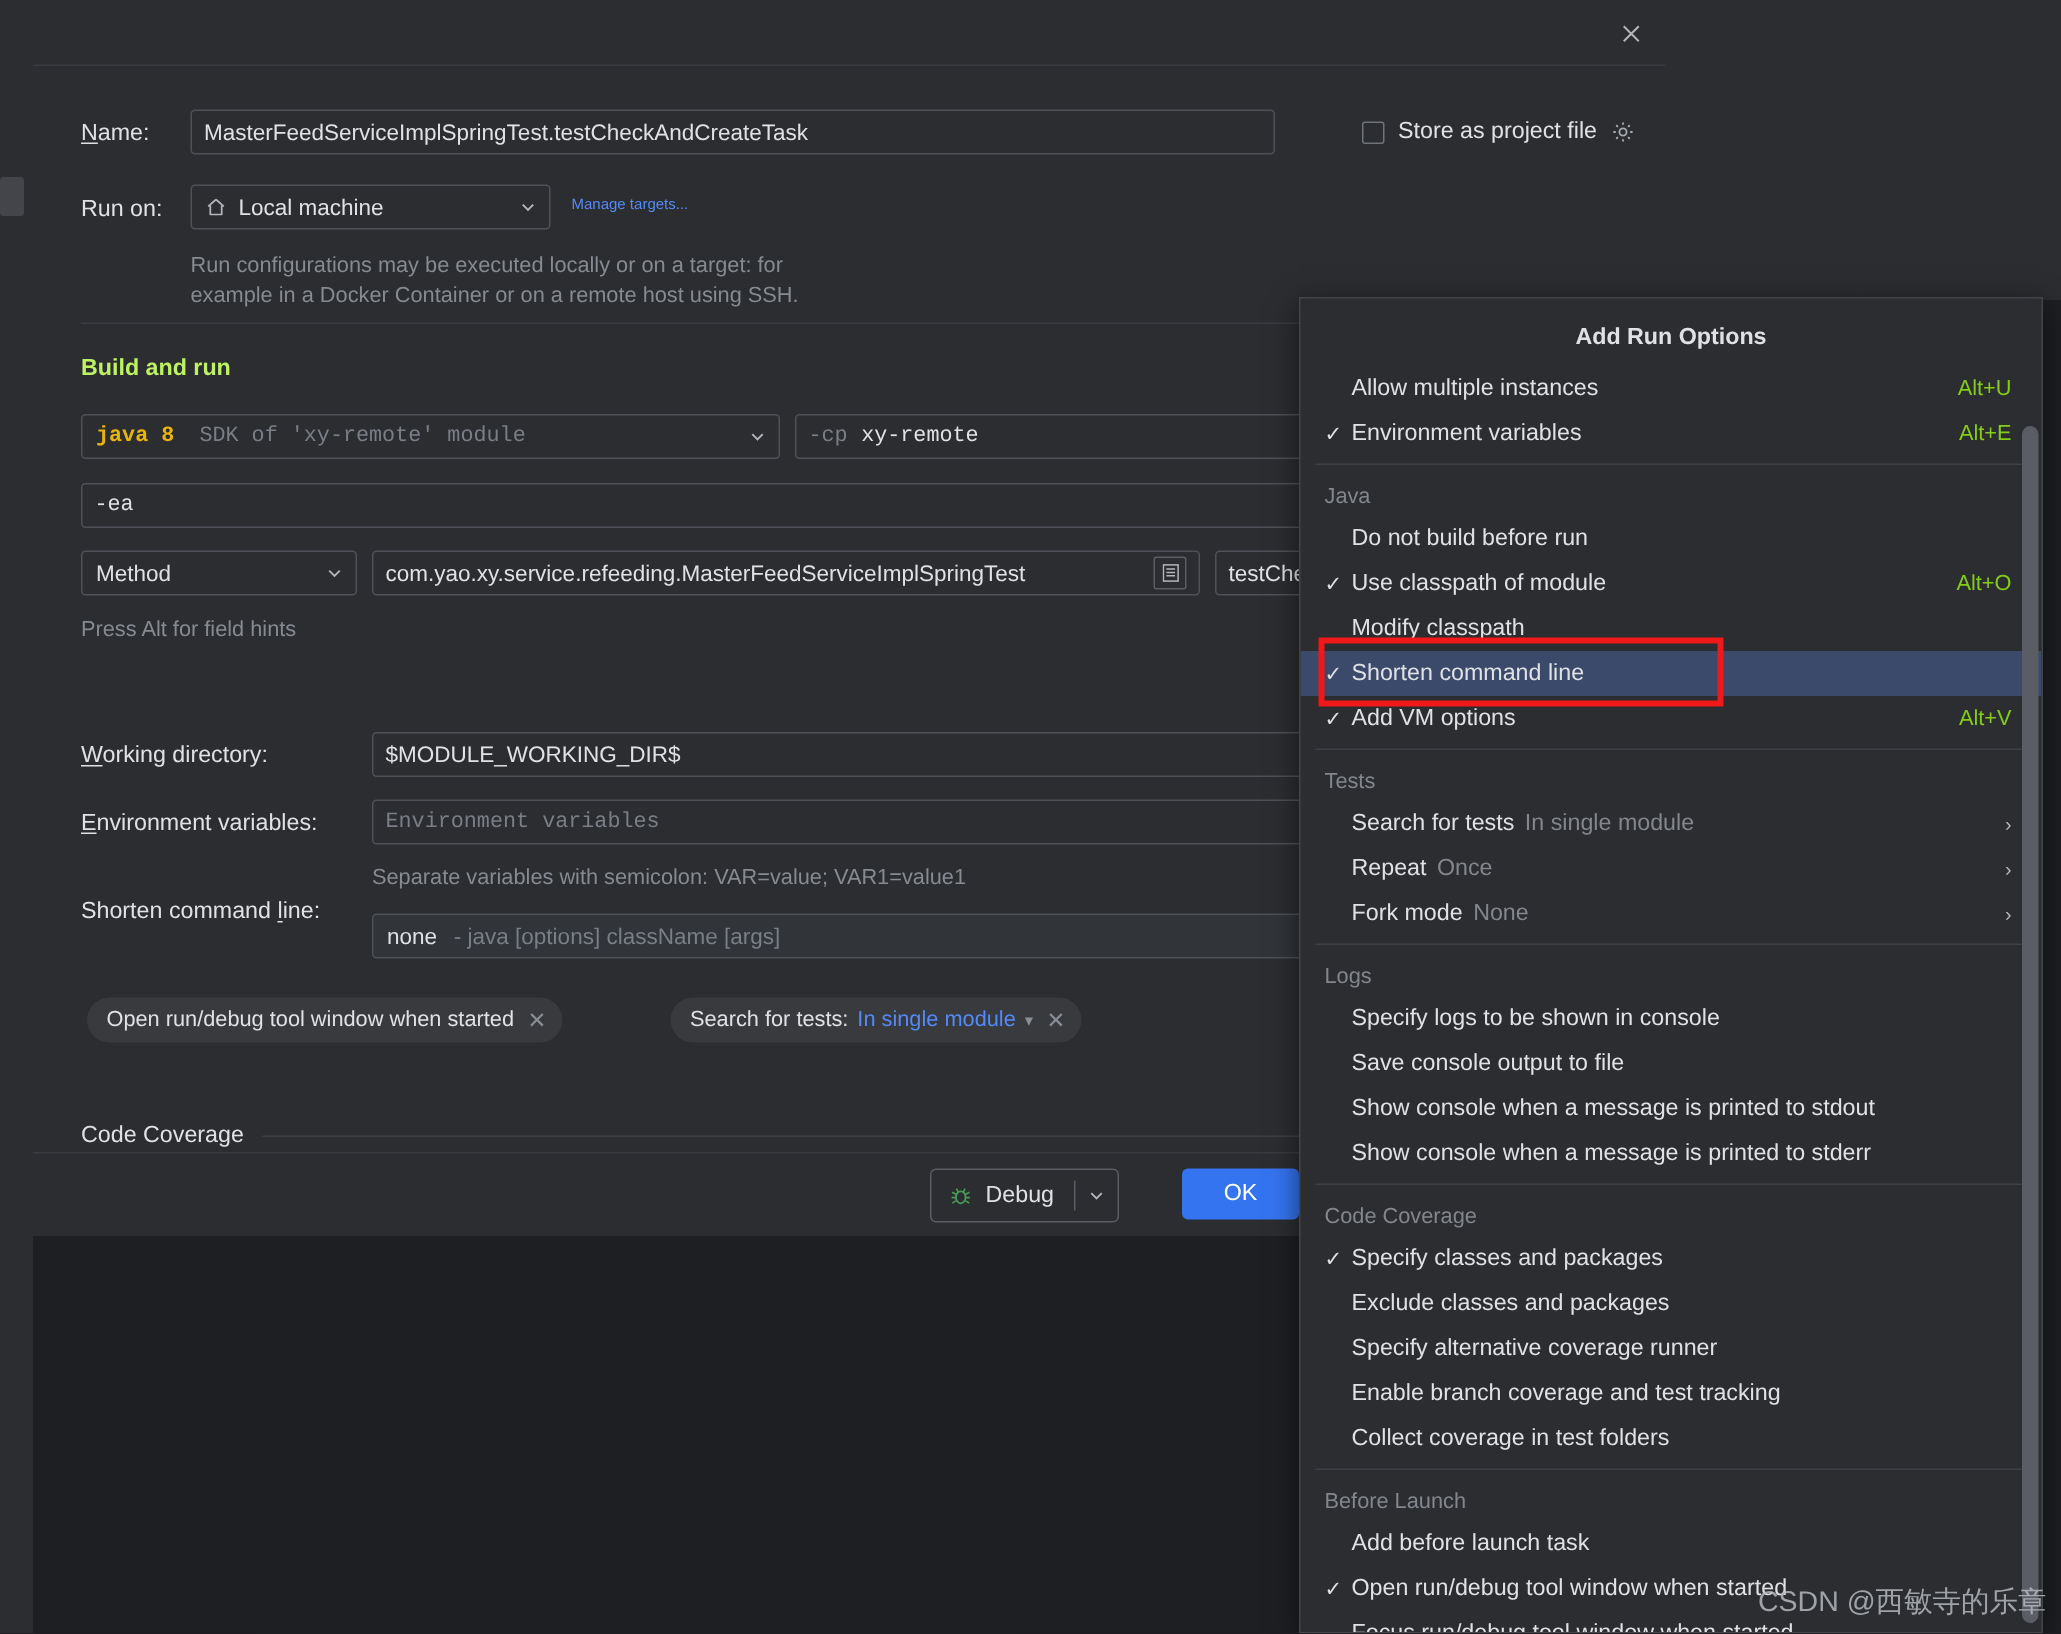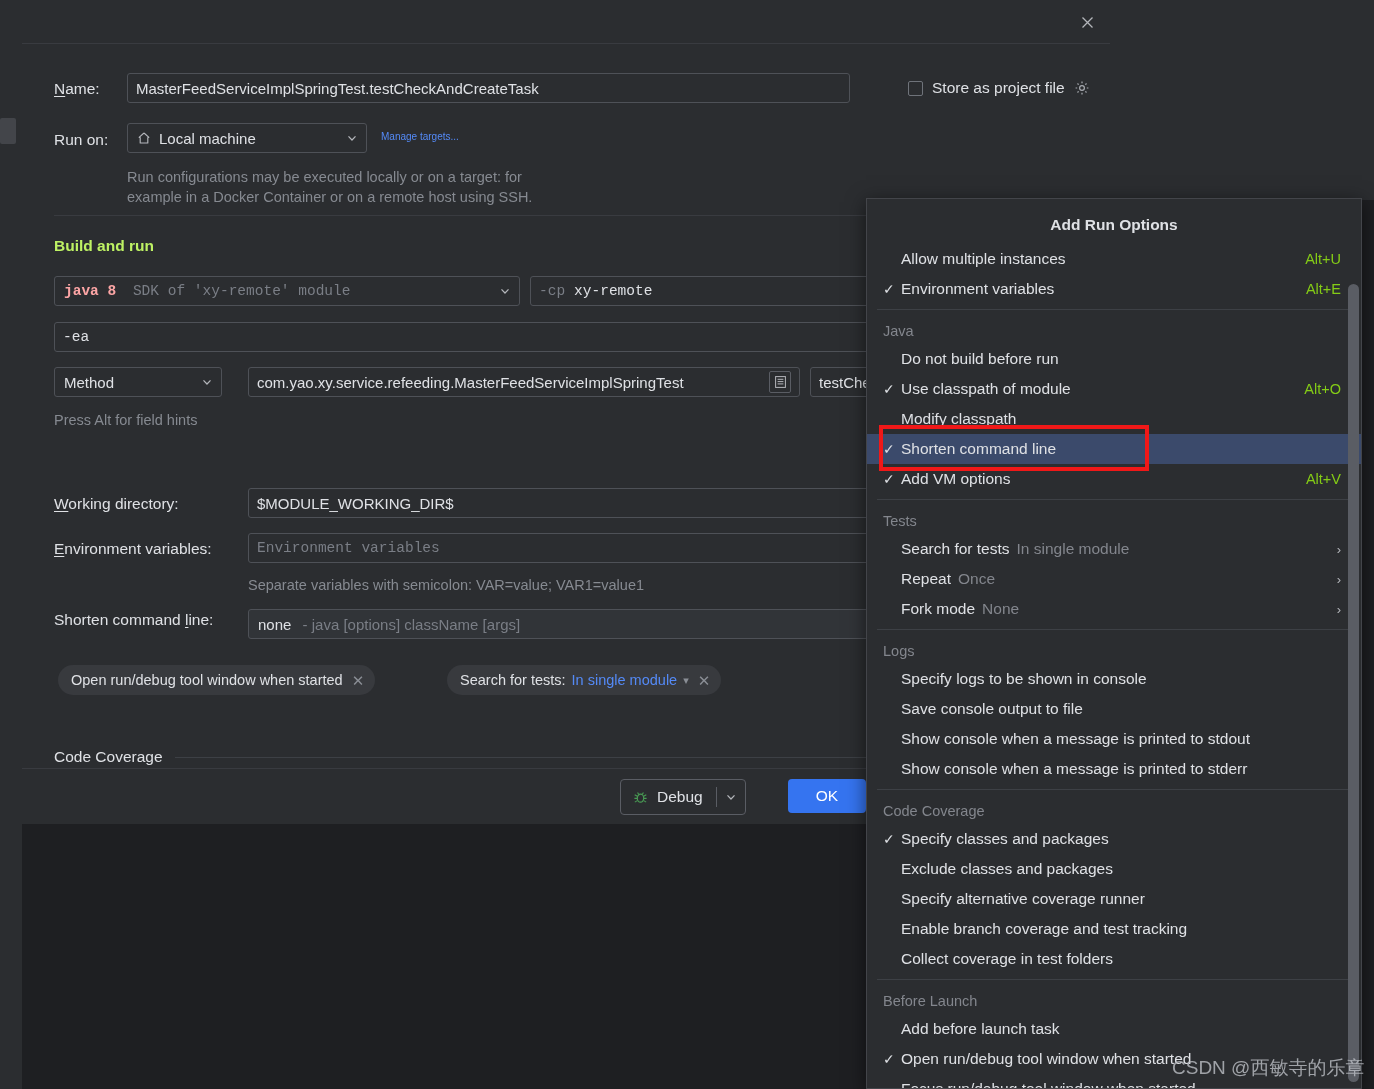--- a/index.html
+++ b/index.html
@@ -446,40 +446,40 @@
 
       <div class="row hint" style="left:105px; top:126px;">Run configurations may be executed locally or on a target: for</div>
       <div class="row hint" style="left:105px; top:146px;">example in a Docker Container or on a remote host using SSH.</div>
 
       <div class="sep-line" style="left:32px; top:172px; width:836px;"></div>
 
       <div class="row section-title" style="left:32px; top:194px;">Build and run</div>
 
       <div class="row combo" style="left:32px; top:233px; width:466px;">
         <span class="grow" style="font-family:'Liberation Mono',monospace;font-size:14.5px;">
-          <span style="font-weight:bold;color:#fca5a5;">java 8</span>
+          <span style="font-weight:bold;color:#eab308;">java 8</span>
           <span style="color:#7a7e86;margin-left:8px;">SDK of 'xy-remote' module</span>
         </span>
         <span class="chev">
           <svg width="12" height="12" viewBox="0 0 12 12" aria-hidden="true">
             <path d="M2.5 4.4 L6 8 L9.5 4.4" stroke="currentColor" stroke-width="1.25" fill="none"></path>
           </svg>
         </span>
       </div>
 
       <div class="row txtfield mono" style="left:32px; top:279px; width:836px;">
         <span>-ea</span>
       </div>
 
       <div class="row txtfield mono" style="left:508px; top:233px; width:360px;">
         <span class="ghost-mono">-cp</span>
         <span style="margin-left:9px;">xy-remote</span>
       </div>
 
-      <div class="row combo" style="left:32px; top:324px; width:168px;">
+      <div class="row combo" style="left:32px; top:324px; width:184px;">
         <span class="grow">Method</span>
         <span class="chev">
           <svg width="12" height="12" viewBox="0 0 12 12" aria-hidden="true">
             <path d="M2.5 4.4 L6 8 L9.5 4.4" stroke="currentColor" stroke-width="1.25" fill="none"></path>
           </svg>
         </span>
       </div>
       <div class="row txtfield" style="left:226px; top:324px; width:552px; justify-content:space-between;">
         <span>com.yao.xy.service.refeeding.MasterFeedServiceImplSpringTest</span>
         <span class="fieldicon">
@@ -503,21 +503,21 @@
       </div>
 
       <div class="row" style="left:32px; top:497px;">
         <span class="lbl"><u>E</u>nvironment variables:</span>
       </div>
       <div class="row txtfield mono" style="left:226px; top:490px; width:642px;">
         <span class="ghost-mono">Environment variables</span>
       </div>
       <div class="row hint" style="left:226px; top:534px;">Separate variables with semicolon: VAR=value; VAR1=value1</div>
 
-      <div class="row" style="left:32px; top:568px;">
+      <div class="row" style="left:32px; top:556px;">
         <span class="lbl">Shorten command <u>l</u>ine:</span>
       </div>
       <div class="row combo" style="left:226px; top:566px; width:642px; background:#313438;">
         <span class="grow">
           <span>none</span>
           <span style="color:#7a7e86;margin-left:7px;">- java [options] className [args]</span>
         </span>
       </div>
 
       <div class="row" style="left:36px; top:622px;">

